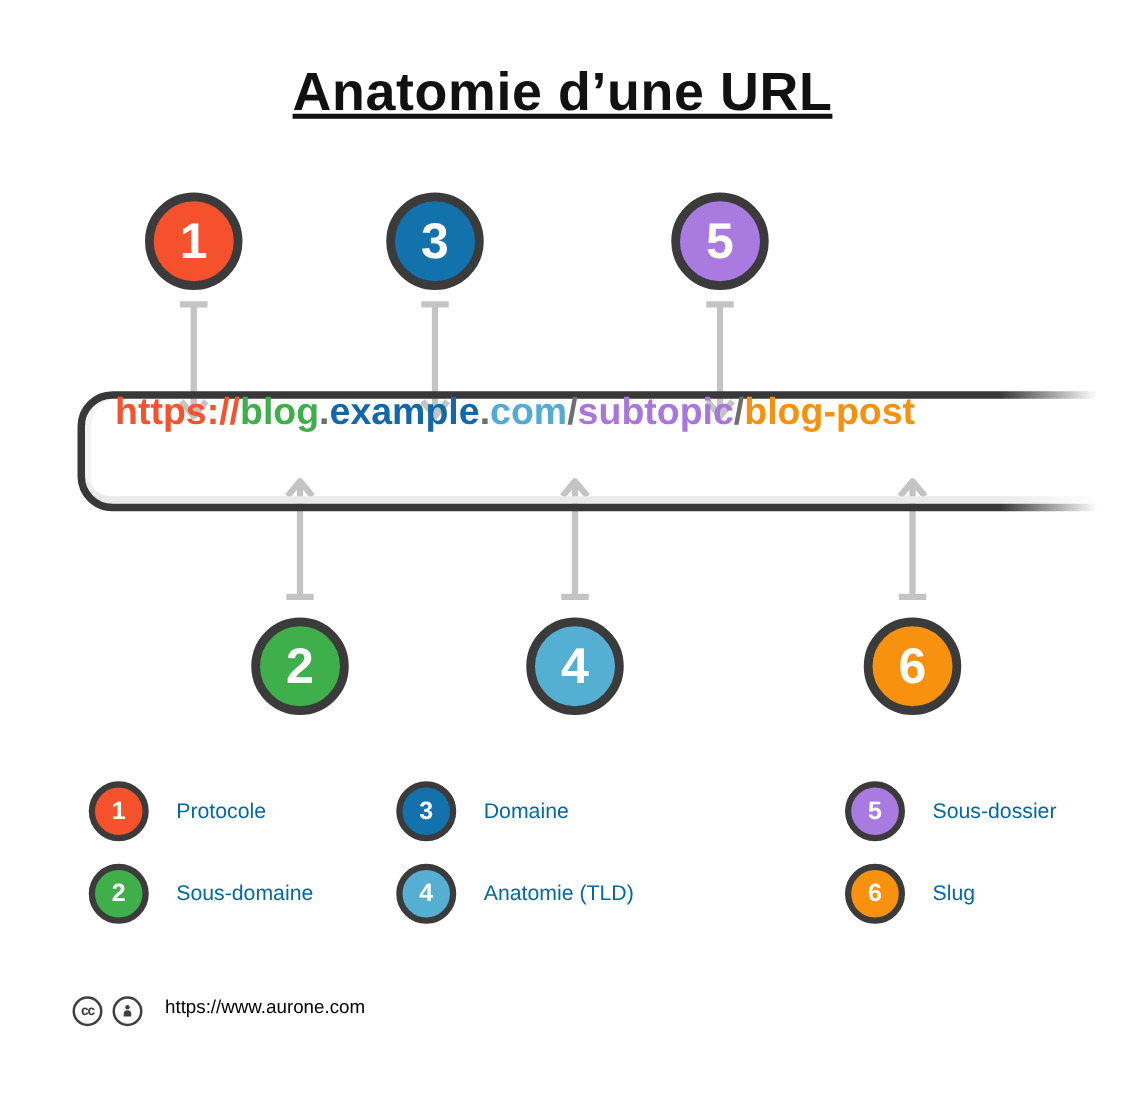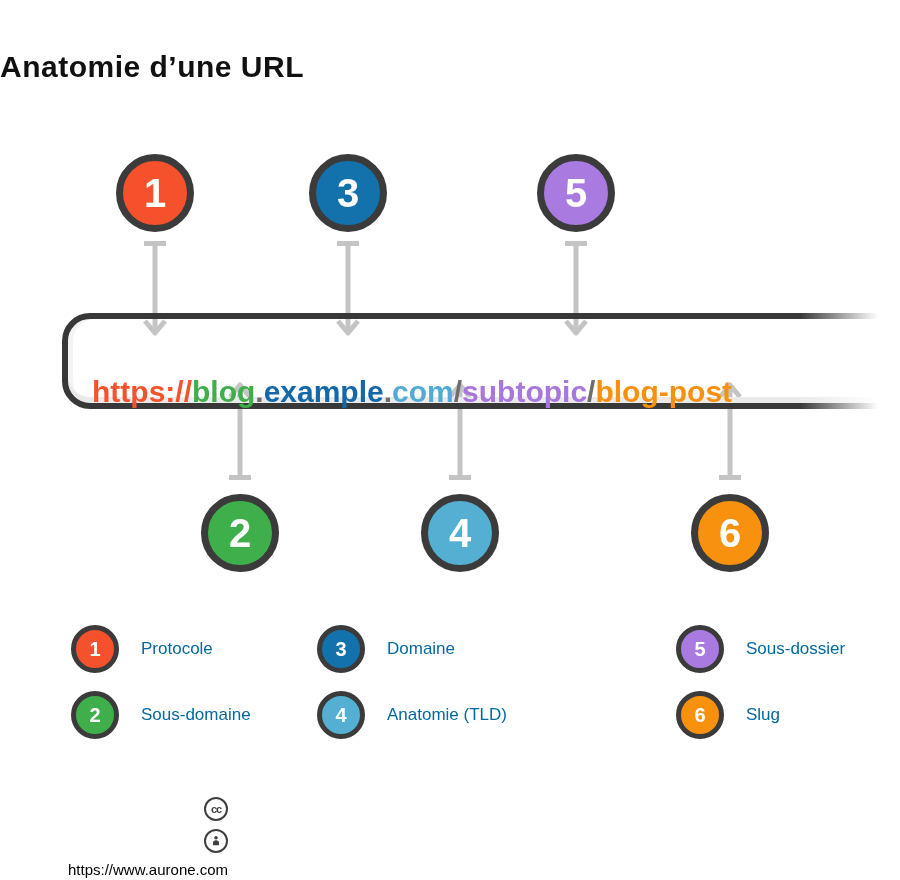--- a/index.html
+++ b/index.html
@@ -1,33 +1,33 @@
 <!DOCTYPE html>
 <html><head>
 <meta charset="utf-8">
 <style>
   html,body{margin:0;padding:0;background:#fff;}
   .canvas{
     position:relative;width:900px;height:880px;background:#ffffff;
     overflow:hidden;font-family:"Liberation Sans","DejaVu Sans",sans-serif;
   }
   .title{
-    position:absolute;top:50px;left:0;width:100%;text-align:left;
-    font-size:30px;font-weight:bold;color:#111111;letter-spacing:0.5px;
+    position:absolute;top:50px;left:0;width:100%;text-align:center;
+    font-size:43px;font-weight:bold;color:#111111;letter-spacing:0.5px;text-decoration:underline;
   }
   .arrows-layer{position:absolute;left:0;top:0;z-index:1;}
   .url-bar{
     position:absolute;left:62px;top:313px;width:878px;height:96px;
     border:6px solid #383838;border-radius:28px;box-sizing:border-box;
     background:transparent;z-index:2;
     box-shadow:inset 0 -6px 0 #eaeaea, inset 5px 0 0 #f3f3f3;
   }
   .url-text{
     position:absolute;left:92px;top:313px;height:96px;z-index:3;
-    display:flex;align-items:flex-end;font-size:30px;font-weight:bold;
+    display:flex;align-items:flex-start;font-size:30px;font-weight:bold;
     white-space:pre;
   }
   .url-fade{
     position:absolute;left:800px;top:300px;width:100px;height:124px;z-index:5;
     background:linear-gradient(to right, rgba(255,255,255,0), #ffffff 78%);
   }
   .marker{
     position:absolute;width:64px;height:64px;border:7px solid #3b3b3b;
     border-radius:50%;box-sizing:content-box;z-index:4;
     display:flex;align-items:center;justify-content:center;
@@ -37,21 +37,21 @@
     position:absolute;display:flex;align-items:center;gap:22px;z-index:4;
   }
   .legend-circle{
     width:38px;height:38px;border:5px solid #3b3b3b;border-radius:50%;
     display:flex;align-items:center;justify-content:center;flex:0 0 auto;
   }
   .legend-num{color:#ffffff;font-size:20px;font-weight:bold;line-height:1;}
   .legend-label{font-size:17px;color:#0369a1;}
   .footer{
     position:absolute;left:58px;top:797px;height:26px;z-index:4;
-    display:flex;align-items:flex-end;gap:8px;flex-direction:column;
+    display:flex;align-items:flex-start;gap:8px;
   }
   .lic-circle{
     width:20px;height:20px;border:2px solid #3f3f3f;border-radius:50%;
     display:flex;align-items:center;justify-content:center;flex:0 0 auto;
   }
   .lic-cc{font-size:11px;font-weight:bold;color:#3f3f3f;letter-spacing:-1px;line-height:1;}
   .footer-link{font-size:15px;color:#000000;margin-left:10px;}
 </style>
 </head>
 <body>

